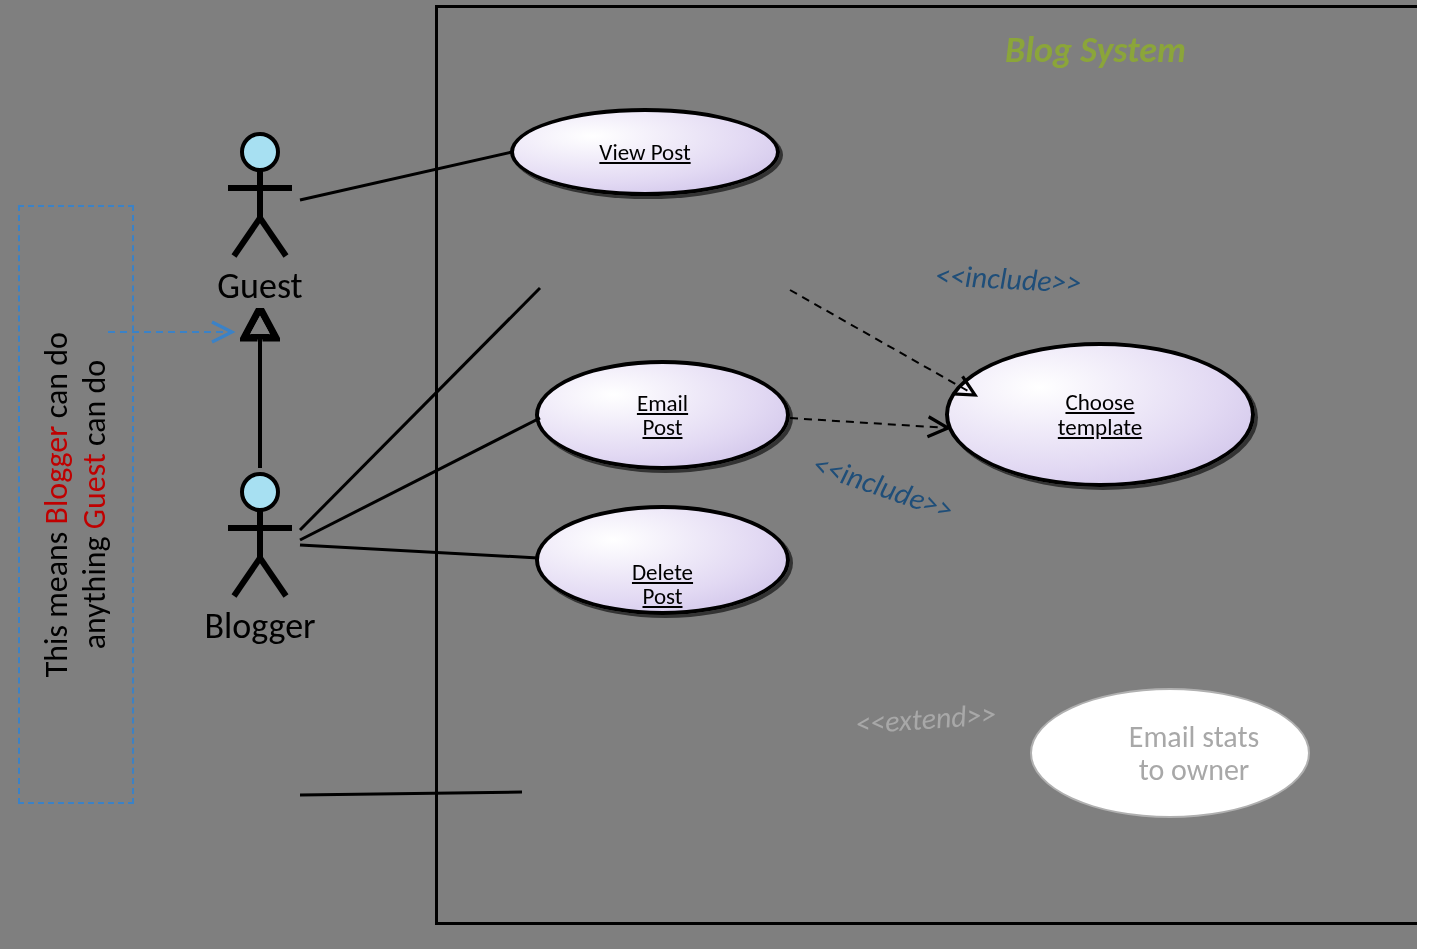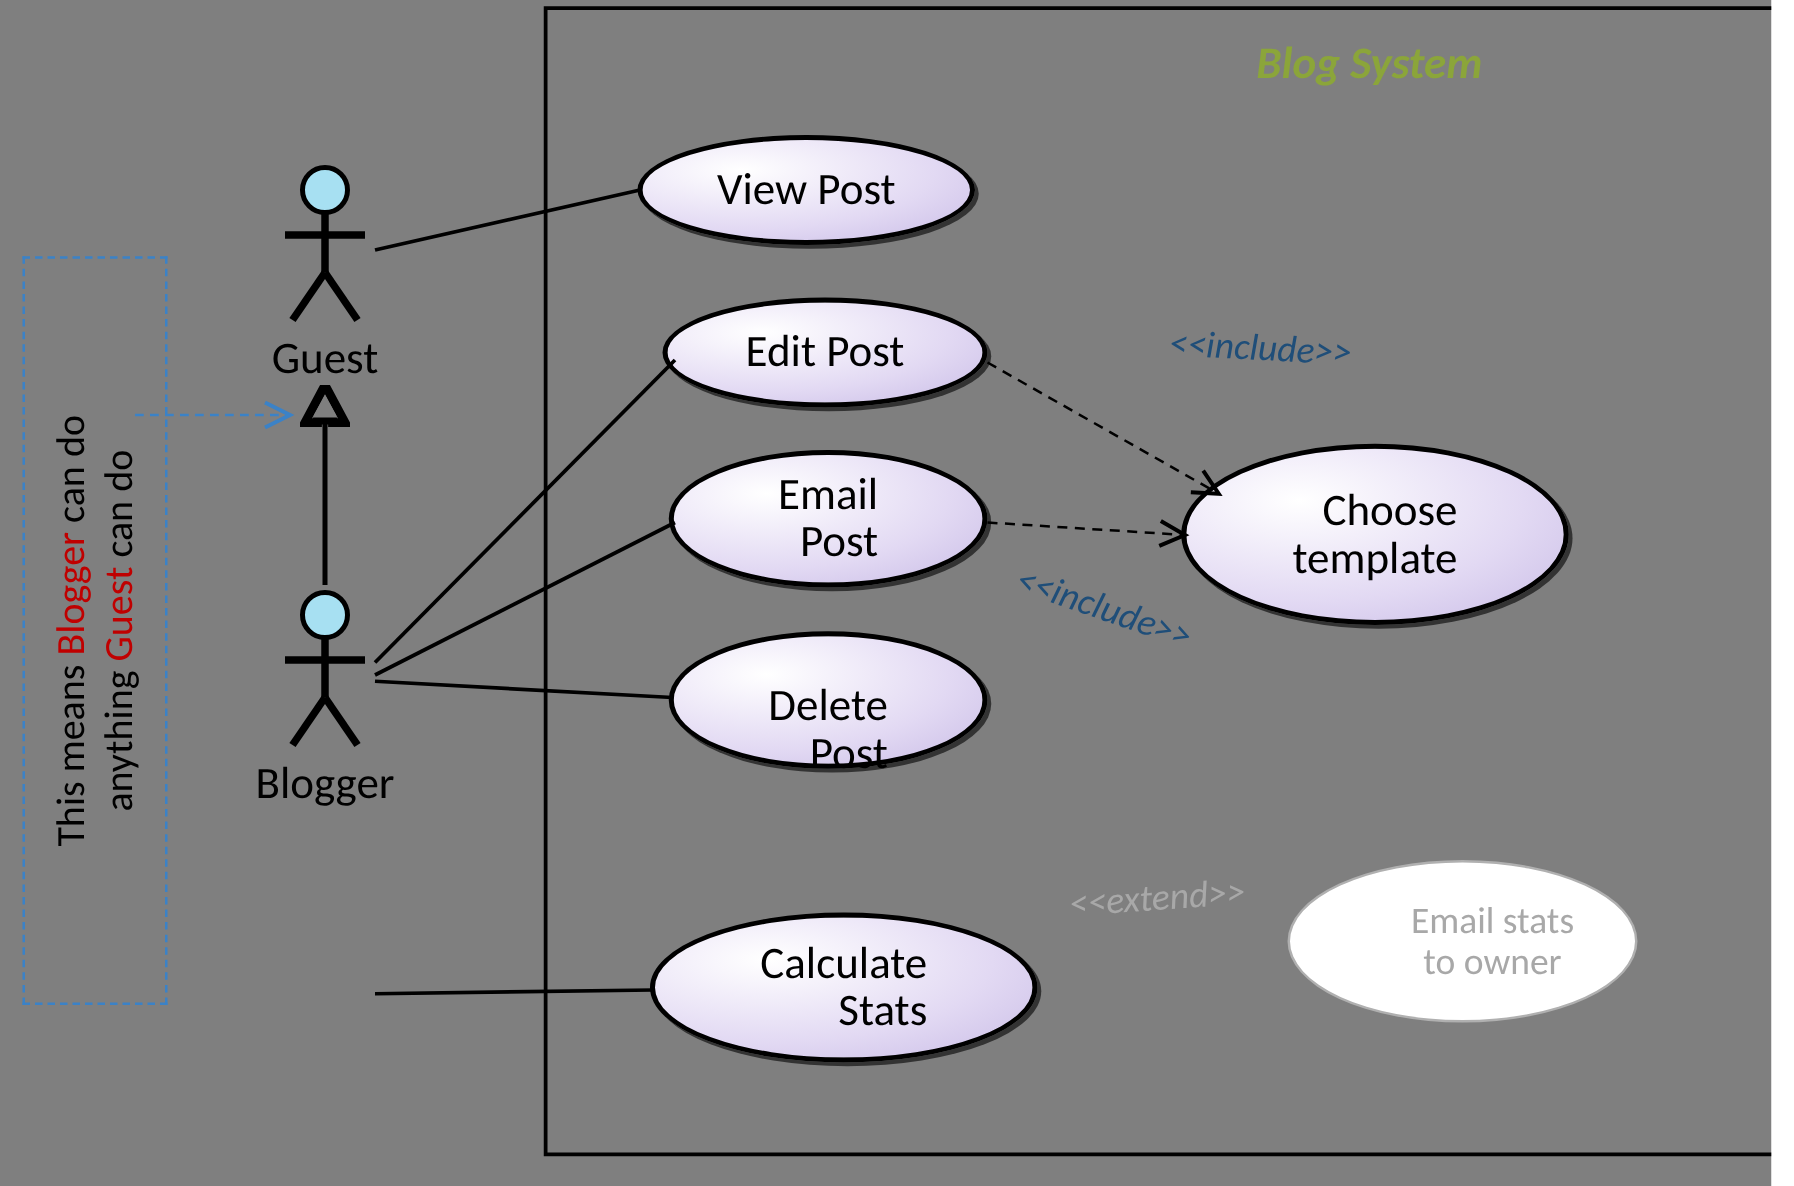--- a/index.html
+++ b/index.html
@@ -43,26 +43,27 @@
   }
   .usecase {
     position: absolute;
     border-radius: 50%;
     background: radial-gradient(ellipse at 30% 30%, #ffffff 0%, #e2d9f3 60%, #c9bce6 100%);
     border: 4px solid #000;
     box-shadow: 3px 3px 0 rgba(0,0,0,0.6);
     display: flex;
     align-items: center;
     justify-content: center;
-    text-align: right;
-    font-size: 36px;
+    text-align: center;
+    font-size: 23px;
     color: #000;
     line-height: 1.05;
     box-sizing: border-box;
     padding: 6px 10px;
+    text-decoration: underline;
   }
   .usecase-plain {
     position: absolute;
     border-radius: 50%;
     background: #ffffff;
     border: 2px solid #b0b0b0;
     display: flex;
     align-items: center;
     justify-content: center;
     text-align: center;
@@ -156,40 +157,33 @@
       <polygon points="20,0 4,30 14,30 14,28 26,28 26,30 36,30" fill="#7f7f7f" stroke="#000" stroke-width="7"></polygon>
       <polygon points="20,8 10,26 30,26" fill="#7f7f7f"></polygon>
       <line x1="20" y1="30" x2="20" y2="160" stroke="#000" stroke-width="4"></line>
     </svg>
   </div>
 
   <div class="usecase" style="left:510px; top:108px; width:270px; height:88px;">
     <span>View Post</span>
   </div>
 
-  <div class="usecase" style="left:530px; top:238px; width:260px; height:88px;">
-    <span>Edit Post</span>
-  </div>
 
   <div class="usecase" style="left:535px; top:360px; width:255px; height:110px; white-space:pre-line;">
     <span style="white-space:pre-line;">Email
 Post</span>
   </div>
 
   <div class="usecase" style="left:535px; top:505px; width:255px; height:110px;">
     <span style="white-space:pre-line;margin-top:48px;">Delete
 Post</span>
   </div>
 
-  <div class="usecase" style="left:520px; top:730px; width:310px; height:120px;">
-    <span style="white-space:pre-line;">Calculate
-Stats</span>
-  </div>
-
-  <div class="usecase" style="left:945px; top:355px; width:310px; height:145px;">
+
+  <div class="usecase" style="left:945px; top:342px; width:310px; height:145px;">
     <span style="white-space:pre-line;">Choose
 template</span>
   </div>
 
   <div class="usecase-plain" style="left:1030px; top:688px; width:280px; height:130px;">
     <span style="white-space:pre-line;margin-left:48px;">Email stats
 to owner</span>
   </div>
 
   <div class="stereo-label" style="left:935px; top:260px; transform:rotate(3deg);">&lt;&lt;include&gt;&gt;</div>

